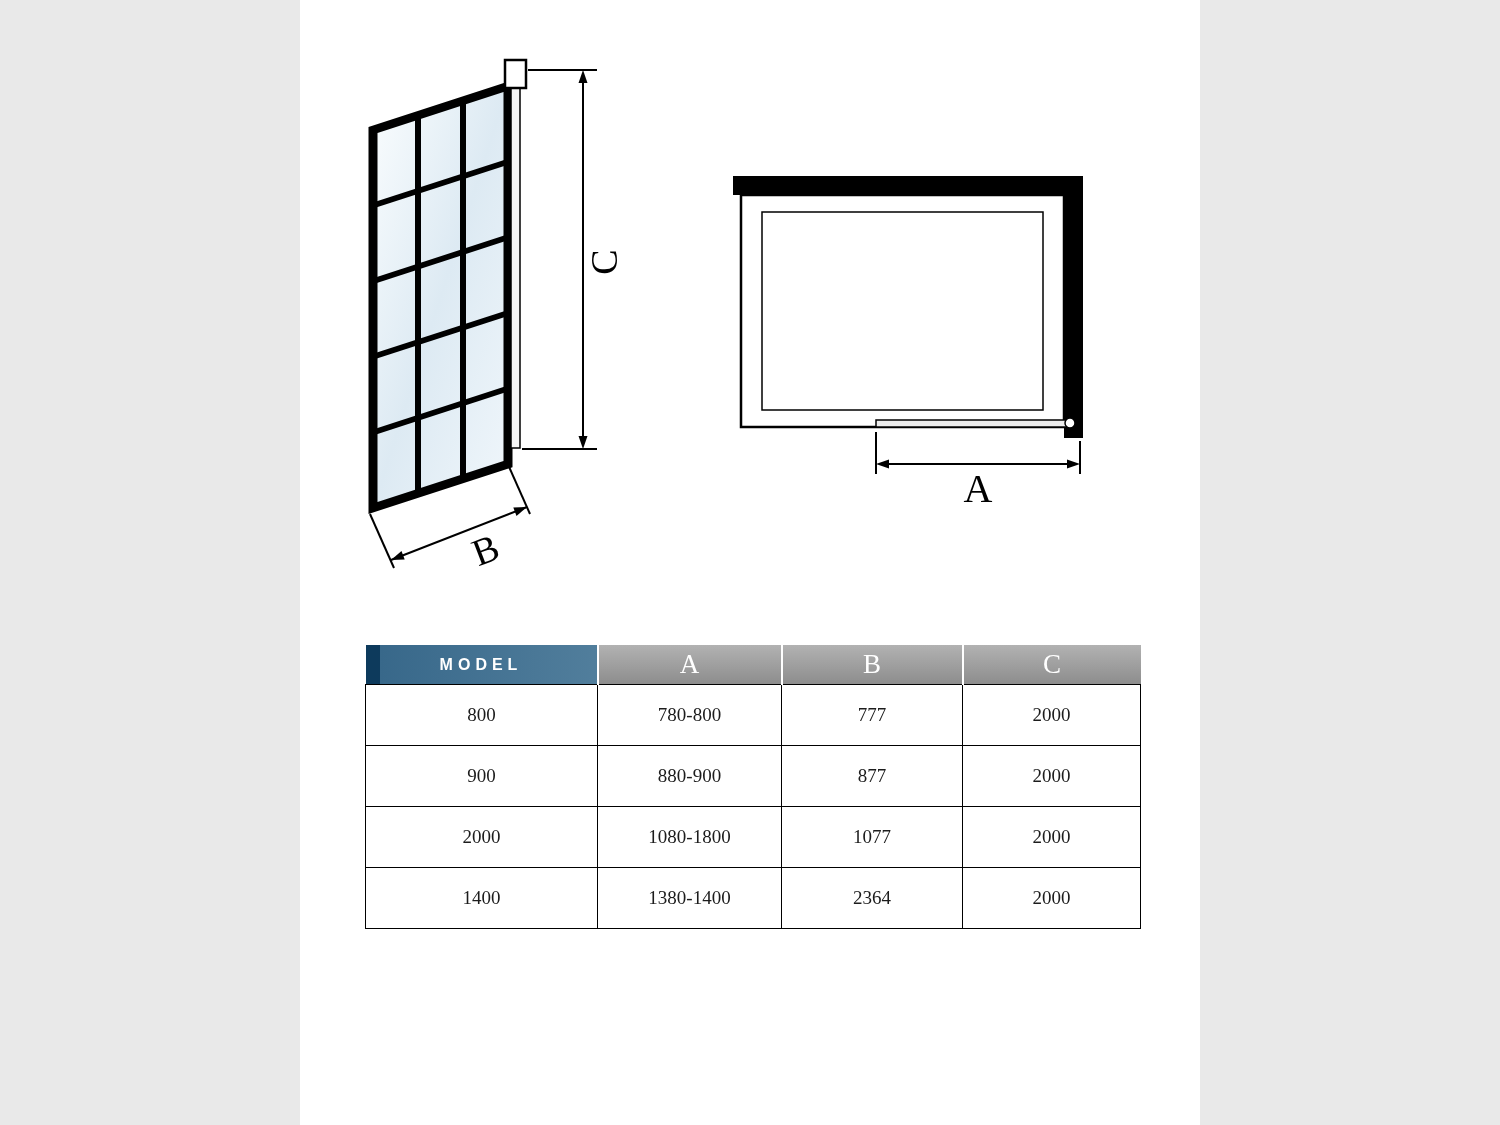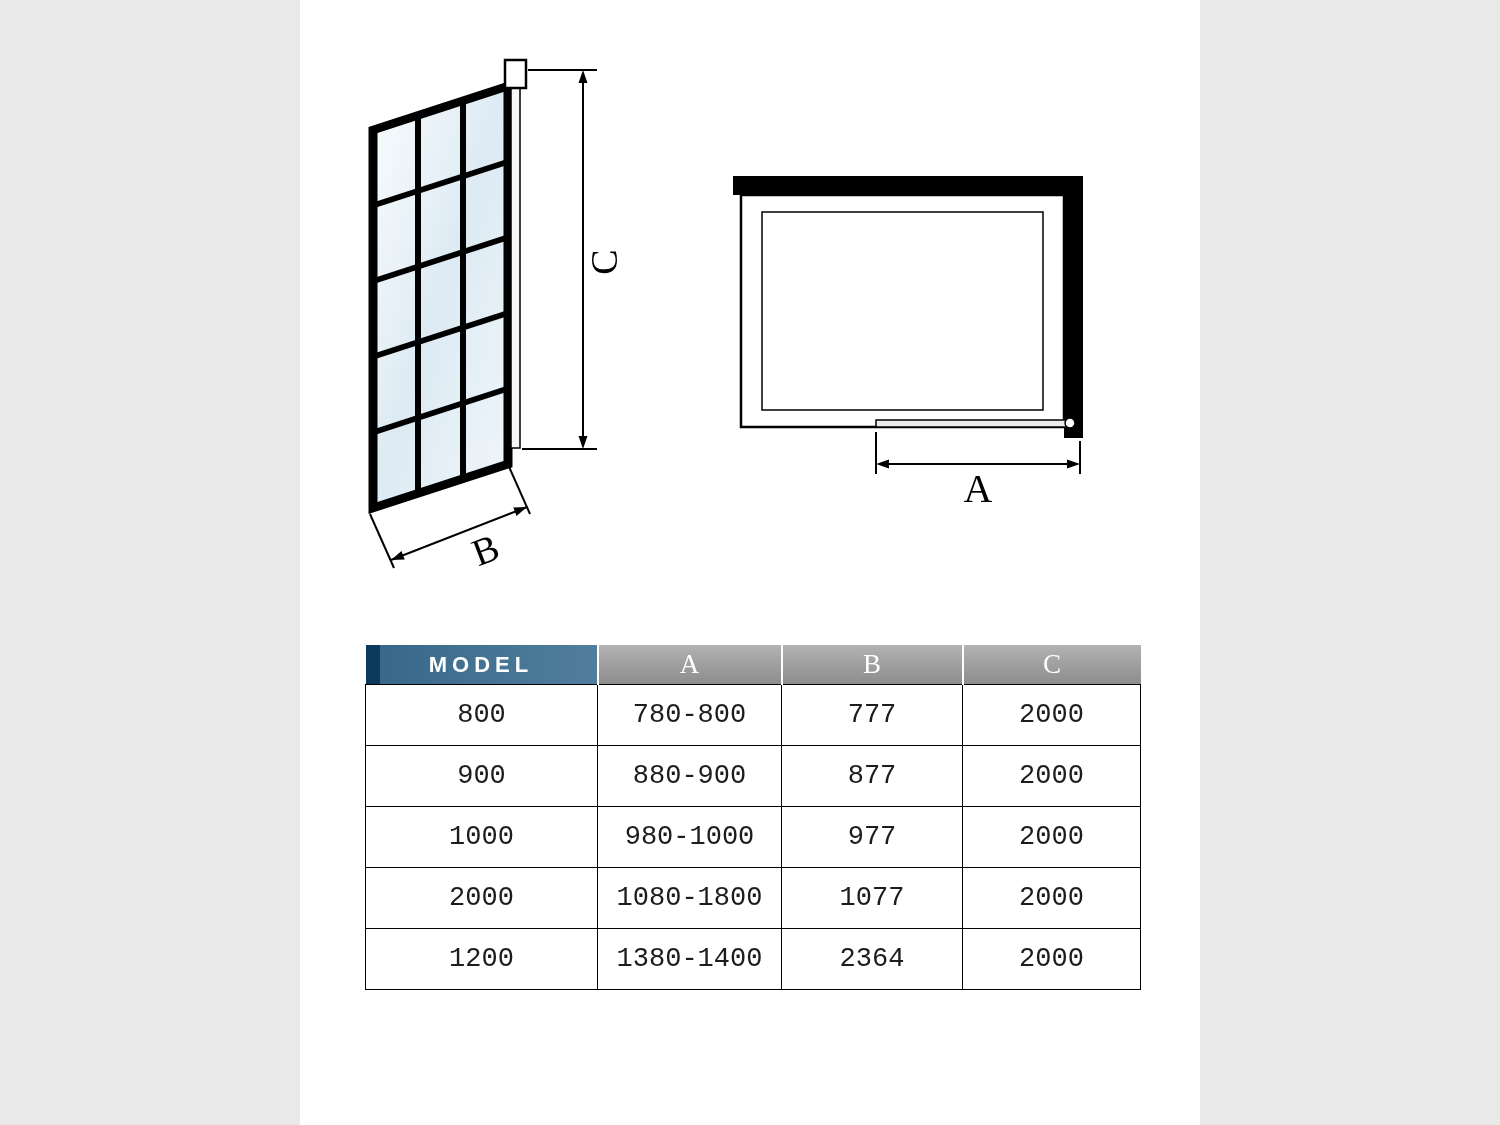--- a/index.html
+++ b/index.html
@@ -36,39 +36,39 @@
   table.spec thead th {
     height: 39px;
     padding: 0;
     color: #ffffff;
     vertical-align: middle;
   }
   th.th-model {
     background: linear-gradient(90deg, #0d3a5c 0px, #0d3a5c 14px, #38688a 14px, #517e9c 100%);
     font-family: "Liberation Sans", sans-serif;
     font-weight: bold;
-    font-size: 22px;
+    font-size: 16px;
     letter-spacing: 5px;
     margin-top: 8px;
   }
   th.th-abc {
     background: linear-gradient(180deg, #b2b2b2 0%, #8d8d8d 100%);
     font-family: "Liberation Serif", serif;
     font-weight: normal;
     font-size: 27px;
     border-left: 2px solid #ffffff;
   }
   table.spec tbody td {
     border: 1.5px solid #000000;
     height: 60px;
     padding: 0;
     text-align: center;
     vertical-align: middle;
-    font-family: Liberation Mono, monospace;
-    font-size: 27px;
+    font-family: Liberation Serif, serif;
+    font-size: 19px;
     color: #1c1c1c;
     background: #ffffff;
   }
   .dim-label {
     font-family: "Liberation Serif", serif;
     fill: #000;
   }
 </style>
 </head>
 <body>
@@ -160,33 +160,27 @@
           <td>777</td>
           <td>2000</td>
         </tr>
         <tr>
           <td>900</td>
           <td>880-900</td>
           <td>877</td>
           <td>2000</td>
         </tr>
         <tr>
-          <td>1000</td>
-          <td>980-1000</td>
-          <td>977</td>
-          <td>2000</td>
-        </tr>
-        <tr>
           <td>2000</td>
           <td>1080-1800</td>
           <td>1077</td>
           <td>2000</td>
         </tr>
         <tr>
-          <td>1200</td>
+          <td>1400</td>
           <td>1380-1400</td>
           <td>2364</td>
           <td>2000</td>
         </tr>
       </tbody>
     </table>
   </div>
 </div>
 
 </body></html>

